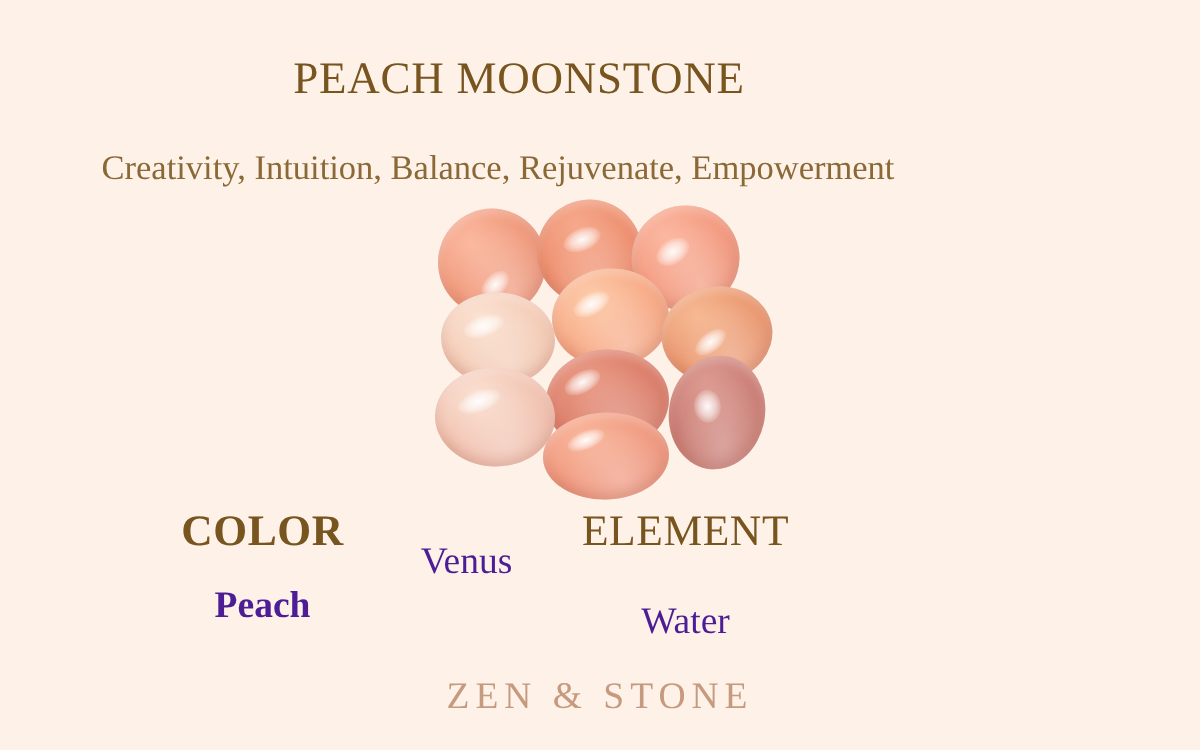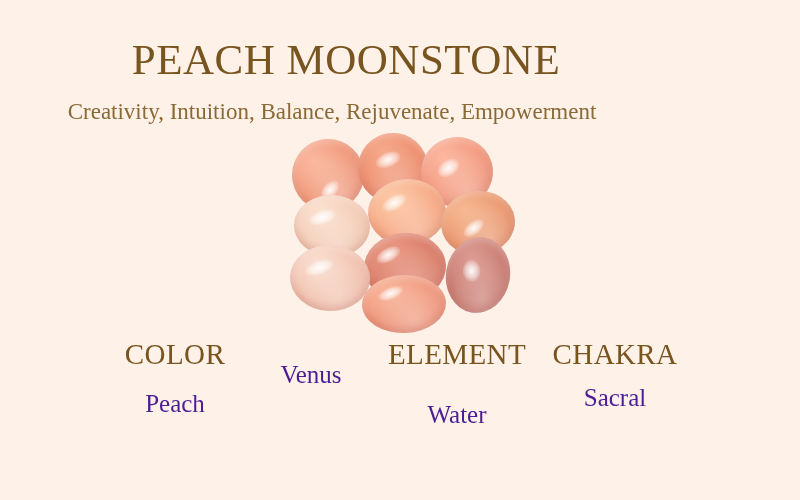--- a/index.html
+++ b/index.html
@@ -22,21 +22,21 @@
     background: #fdf1e8;
   }
 
   
   #title {
     position: absolute;
     left: 0;
     top: 38px;
     width: 692px;
     text-align: center;
-    font-size: 43px;
+    font-size: 30px;
     line-height: 1;
     letter-spacing: 0.5px;
     color: #78541f;
     font-weight: normal;
     margin: 0;
     white-space: nowrap;
   }
   #subtitle {
     position: absolute;
     left: 0;
@@ -113,21 +113,21 @@
     letter-spacing: 0.4px;
     white-space: nowrap;
   }
   .attr-val {
     font-size: 25px;
     line-height: 1;
     color: #4c1d95;
     white-space: nowrap;
   }
 
-  #col-color   { left: 0px;   width: 150px; }
+  #col-color   { left: 0px;   width: 150px; font-weight: bold; }
   #col-planet  { left: 136px; width: 150px; }
   #col-element { left: 272px; width: 170px; }
   #col-chakra  { left: 430px; width: 170px; }
 
   #col-color   .attr-val { margin-top: 22px; }
   #col-planet  .attr-val { margin-top: 22px; }
   #col-element .attr-val { margin-top: 33px; }
   #col-chakra  .attr-val { margin-top: 16px; }
 
   
@@ -225,21 +225,18 @@
 
     <div class="attr-col" id="col-planet">
       <div class="attr-val">Venus</div>
     </div>
 
     <div class="attr-col" id="col-element">
       <div class="attr-head">ELEMENT</div>
       <div class="attr-val">Water</div>
     </div>
 
-    <div class="attr-col" id="col-chakra">
-      <div class="attr-head">CHAKRA</div>
-      <div class="attr-val">Sacral</div>
-    </div>
 
   </div>
 
+  <div id="footer-logo">ZEN &amp; STONE</div>
 
 </div>
 
 </body></html>

